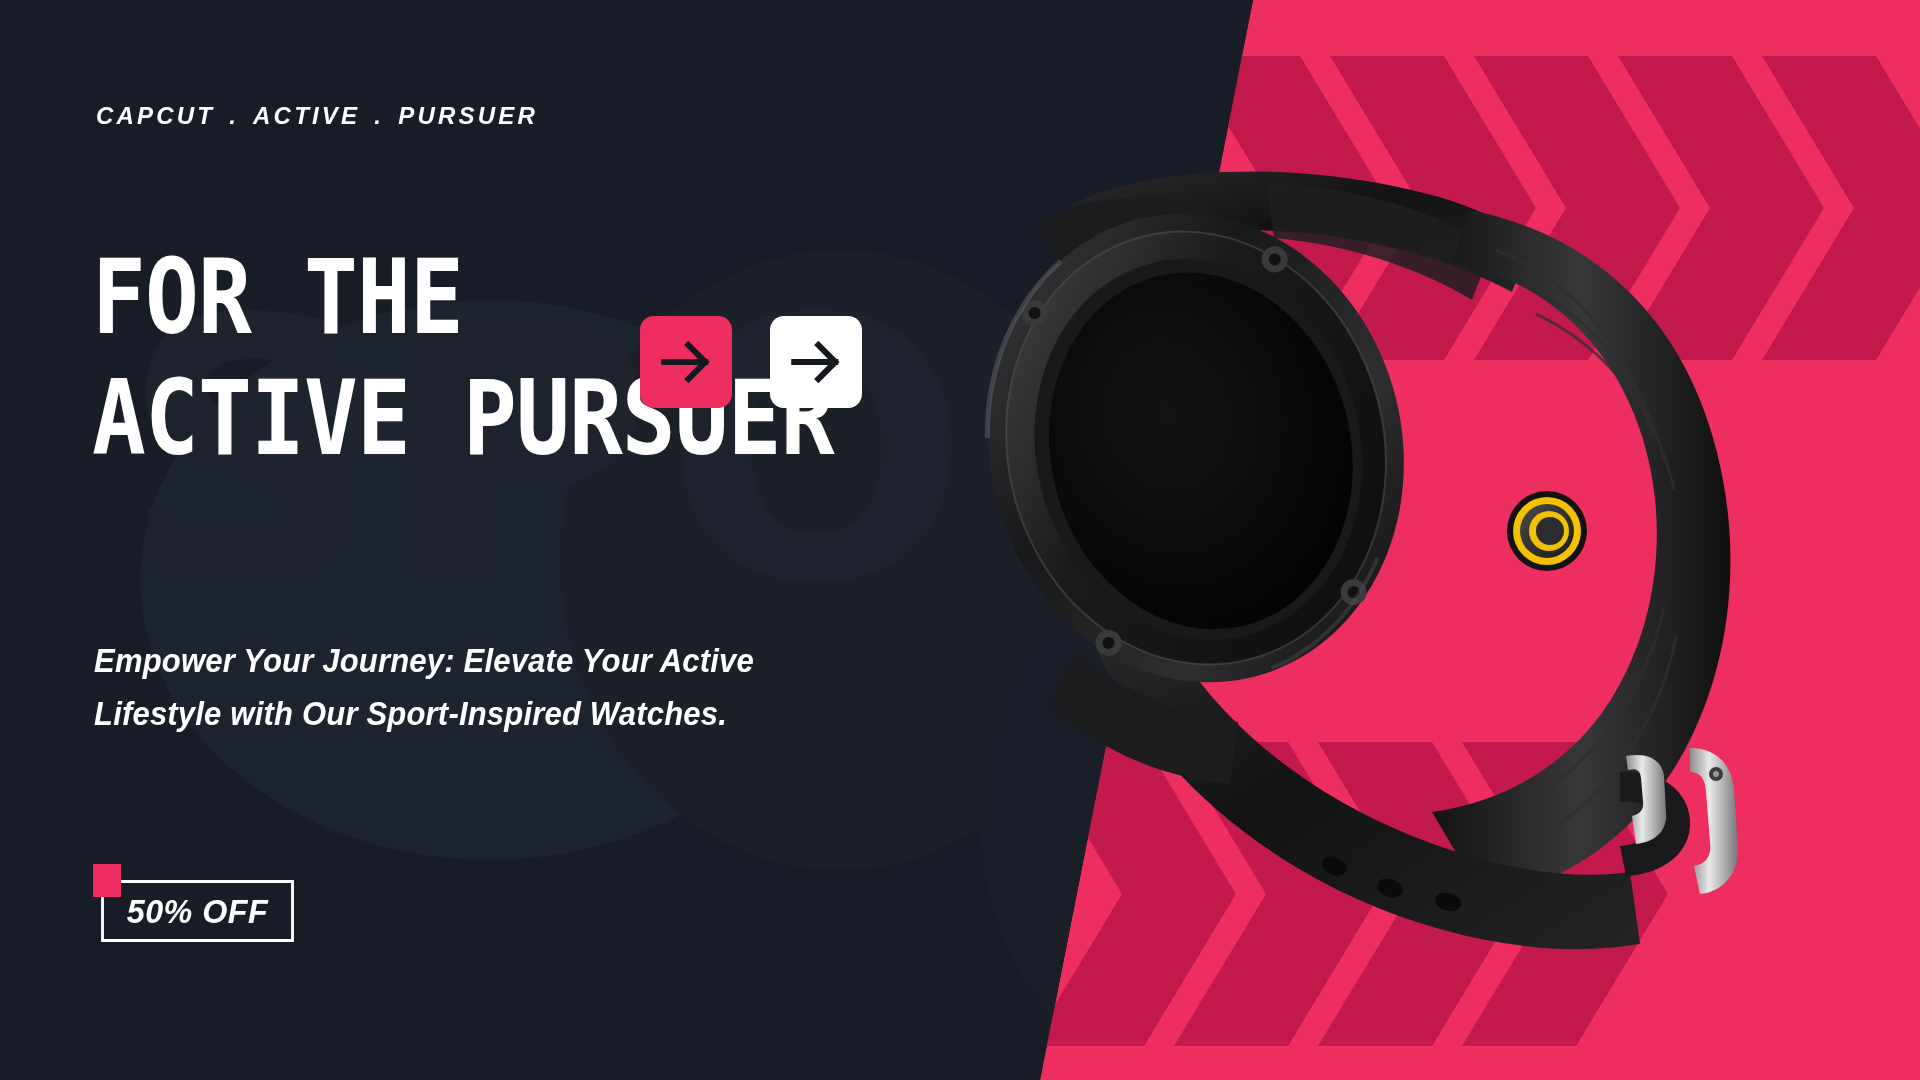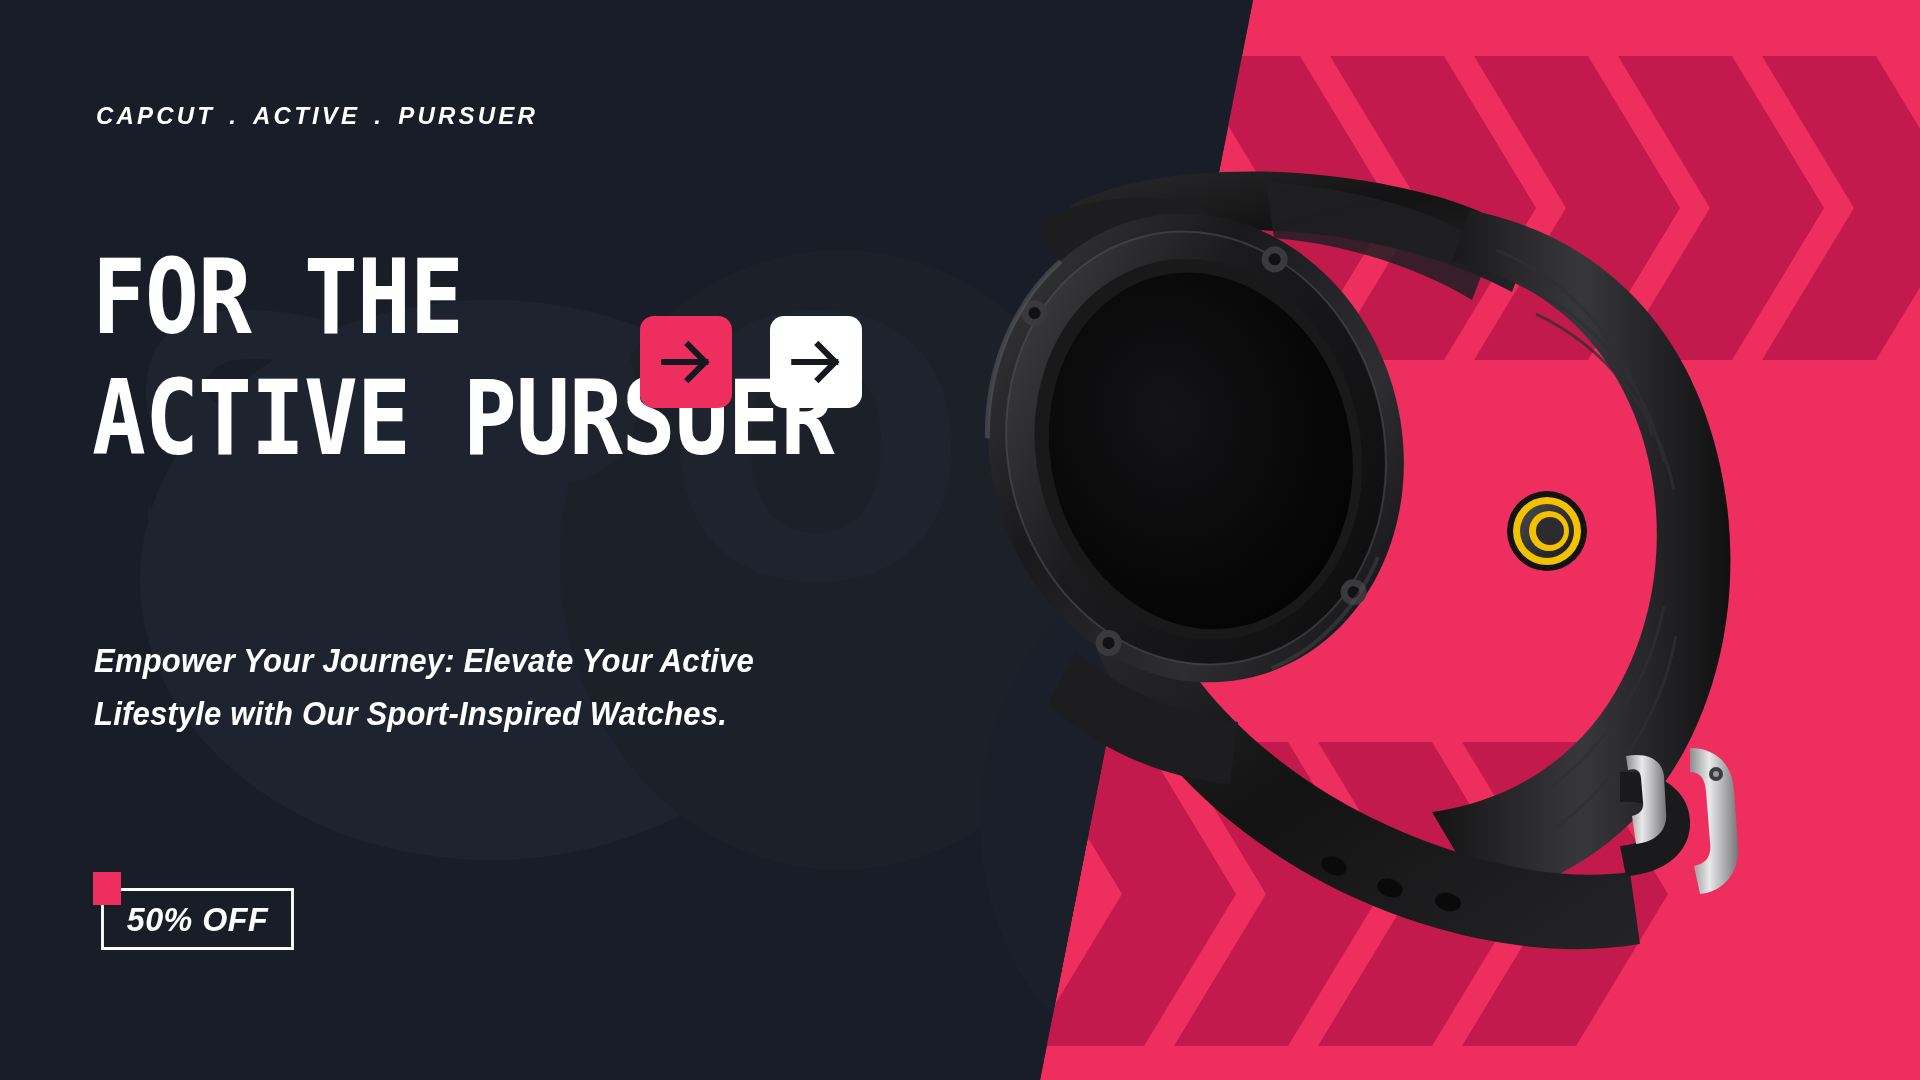--- a/index.html
+++ b/index.html
@@ -122,21 +122,21 @@
   }
 
   
   .badges {
     position:absolute;
     left:96px; top:880px;
     display:flex;
     align-items:flex-start;
     gap:20px;
   }
-  .badge { position:relative;margin-top:8px; }
+  .badge { position:relative; }
   .badge .box {
     border:3px solid #ffffff;
     height:62px;
     display:flex;
     align-items:center;
     justify-content:center;
     padding:0 24px;
     color:#ffffff;
     font-size:34px;
     font-weight:bold;

